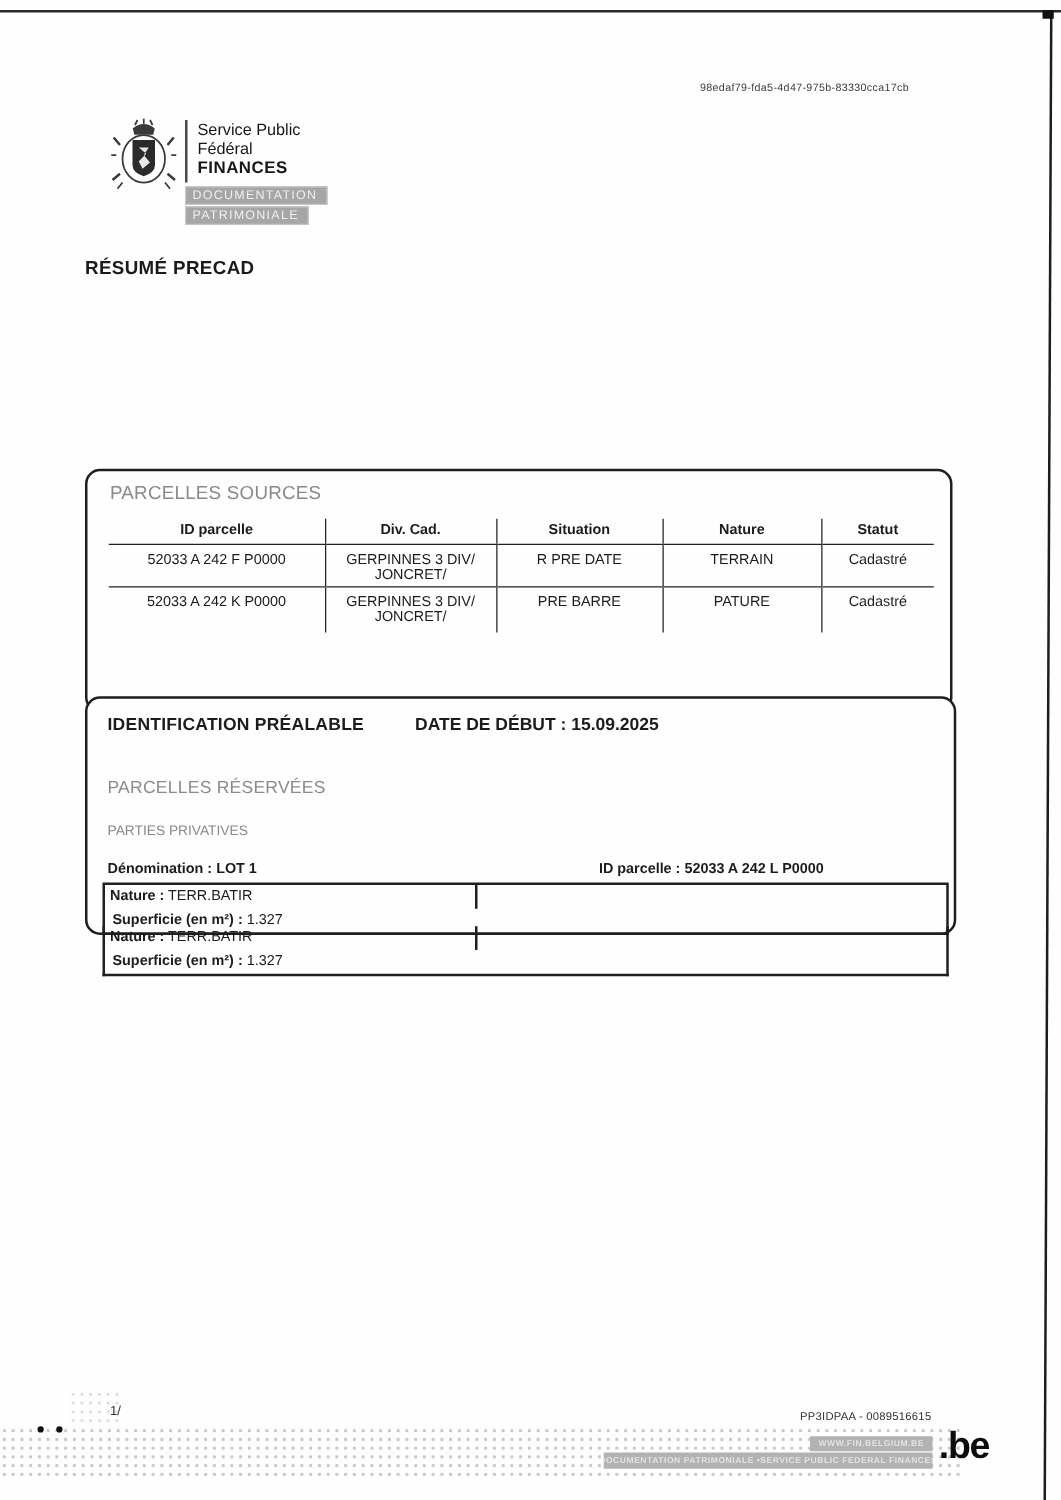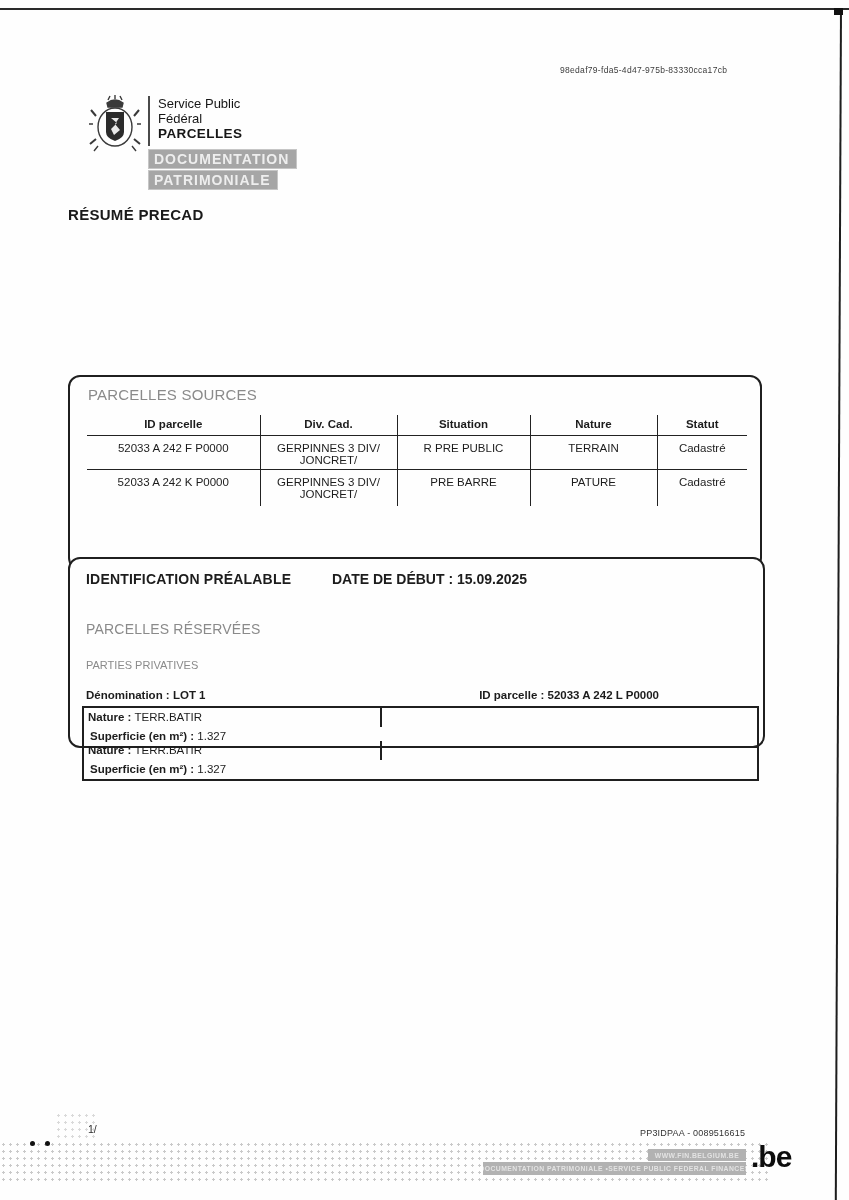--- a/index.html
+++ b/index.html
@@ -19,21 +19,21 @@
   
   .logo { position: absolute; left: 88px; top: 94px; display: flex; }
   .crest { width: 54px; height: 60px; }
   .logo-divider { width: 2px; height: 50px; background: #4a4a4a; margin: 2px 8px 0 6px; }
   .org { padding-top: 2px; }
   .org-line { font-size: 13px; color: #161616; line-height: 15px; }
   .org-line.bold { font-weight: bold; font-size: 13.5px; letter-spacing: 0.4px; }
   .badges { position: absolute; left: 148px; top: 149px; }
   .badge {
     display: block; width: max-content; background: #a6a6a6; color: #eeeeee;
-    font-size: 14px; font-weight: bold; letter-spacing: 1px; padding: 1px 7px 1px 5px;
+    font-size: 10px; font-weight: normal; letter-spacing: 1px; padding: 1px 7px 1px 5px;
     border: 1px solid #c6c6c6; margin-bottom: 1px;
   }
 
   .page-title { position: absolute; left: 68px; top: 206px; font-size: 15px; font-weight: bold; letter-spacing: 0.3px; color: #1a1a1a; }
 
   .round-box { position: absolute; border: 2px solid #1f1f1f; border-radius: 12px; background: #fefefe; }
   .box-title { font-size: 15px; color: #8a8a8a; letter-spacing: 0.2px; }
 
   
   .box1 { left: 70px; top: 262px; width: 692px; height: 84px; }
@@ -117,21 +117,21 @@
           <path d="M5 30 L1 30 M53 30 L49 30 M10 52 L6 57 M44 52 L48 57"></path>
         </g>
         <path d="M18 18 L36 18 L36 38 Q36 44 27 47 Q18 44 18 38 Z" fill="#2b2b2b"></path>
         <path d="M23 24 L31 24 L27 30 L32 36 L26 41 L23 35 L29 29 Z" fill="#e8e8e8"></path>
       </svg>
     </span>
     <div class="logo-divider"></div>
     <div class="org">
       <div class="org-line">Service Public</div>
       <div class="org-line">Fédéral</div>
-      <div class="org-line bold">PARCELLES</div>
+      <div class="org-line bold">FINANCES</div>
     </div>
   </div>
   <div class="badges">
     <span class="badge">DOCUMENTATION</span>
     <span class="badge">PATRIMONIALE</span>
   </div>
 
   <div class="page-title">RÉSUMÉ PRECAD</div>
 
 
@@ -154,21 +154,21 @@
           <th>Statut</th>
         </tr>
       </thead>
       <tbody>
         <tr class="r1">
           <td>52033 A 242 F P0000</td>
           <td>
             <div>GERPINNES  3 DIV/</div>
             <div>JONCRET/</div>
           </td>
-          <td>R PRE PUBLIC</td>
+          <td>R PRE DATE</td>
           <td>TERRAIN</td>
           <td>Cadastré</td>
         </tr>
         <tr class="r2">
           <td>52033 A 242 K P0000</td>
           <td>
             <div>GERPINNES  3 DIV/</div>
             <div>JONCRET/</div>
           </td>
           <td>PRE BARRE</td>

